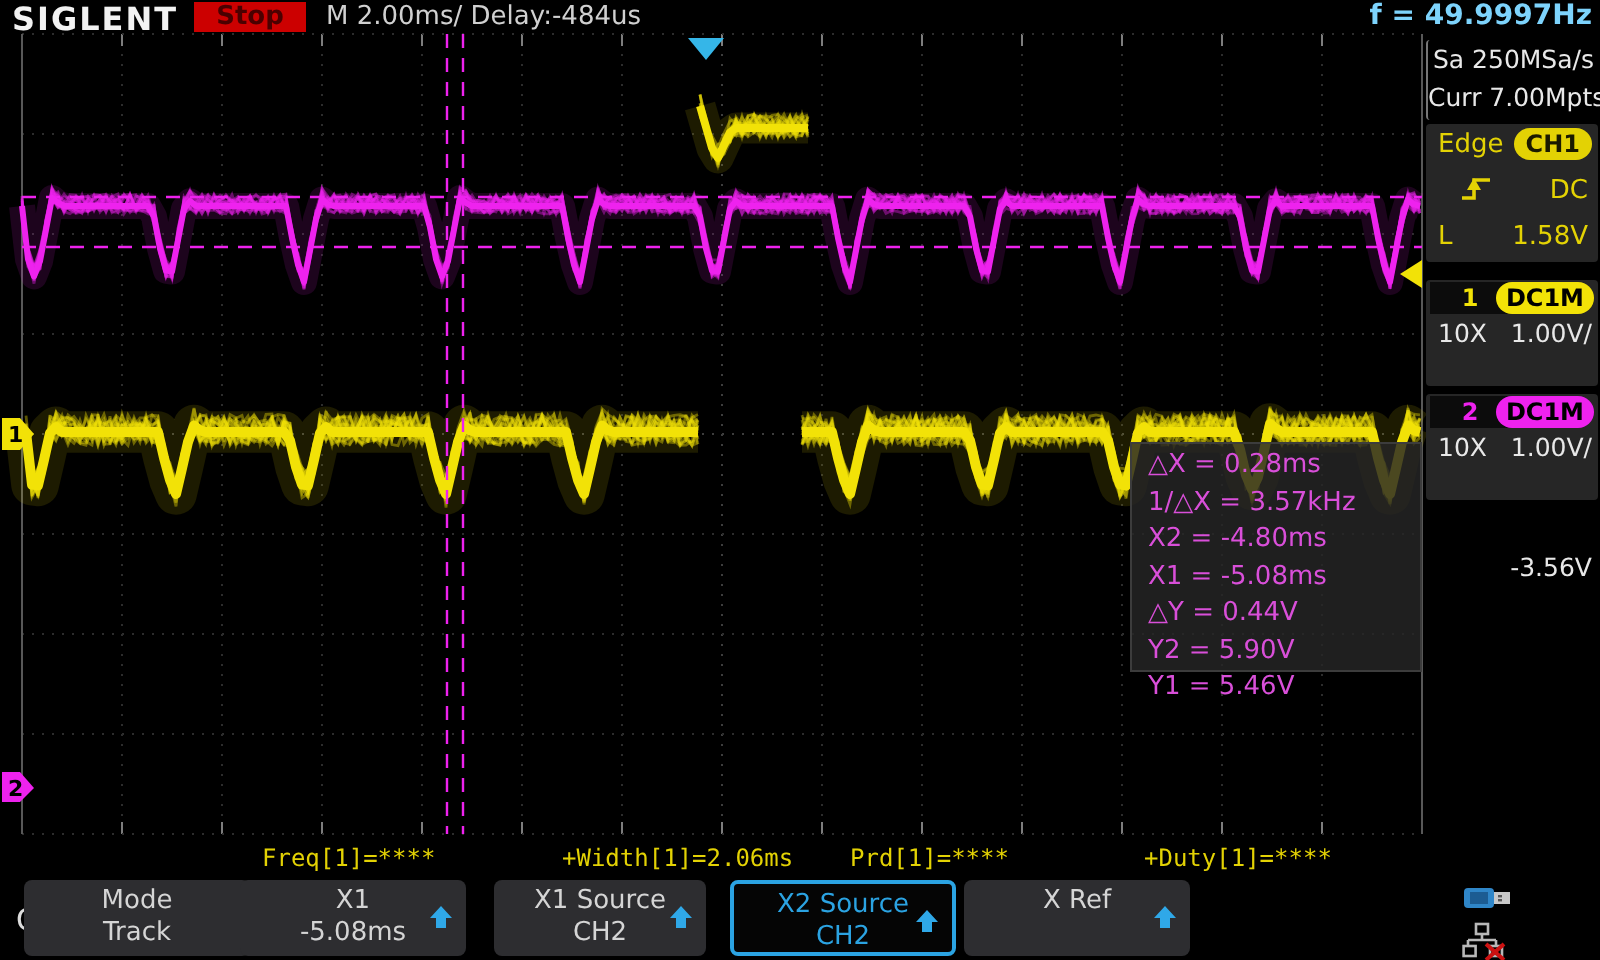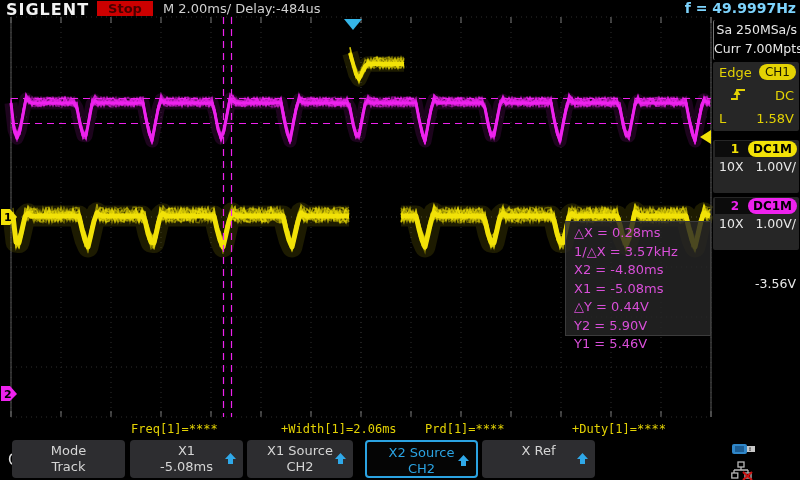--- a/index.html
+++ b/index.html
@@ -20,21 +20,21 @@
               font-size:13px;line-height:18.5px;padding:2px 0 0 8px;box-sizing:border-box;}
   
   .side-panel{position:absolute;left:713px;width:86px;background:#262626;border-radius:2px;box-sizing:border-box;}
   #acq-panel{top:20px;height:40px;background:#000;border-left:1px solid #777;}
   #acq-panel div{color:#e8e8e8;font-size:12.5px;text-align:right;padding-right:2px;line-height:19px;white-space:nowrap;}
   #trig-panel{top:62px;height:69px;}
   .trig-row{position:relative;height:23px;}
   .trig-left{position:absolute;left:6px;top:3px;color:#e3d204;font-size:13px;}
   .trig-right{position:absolute;right:5px;top:3px;color:#e3d204;font-size:13px;}
   #trig-src-badge{position:absolute;right:3px;top:2px;background:#e3d204;color:#1a1a00;font-size:12px;
-                  font-weight:normal;border-radius:8px;padding:0 6px;line-height:16px;}
+                  font-weight:bold;border-radius:8px;padding:0 6px;line-height:16px;}
   .ch-panel{height:53px;}
   #ch1-panel{top:140px;}
   #ch2-panel{top:197px;}
   .ch-row1{position:relative;height:19px;}
   .ch-num-chip{position:absolute;left:2px;top:1px;width:40px;height:16px;background:#0c0c0c;
                font-size:12px;font-weight:bold;text-align:center;line-height:16px;}
   .ch-coupling{position:absolute;right:2px;top:1px;height:16px;border-radius:8px;padding:0 5px;
                color:#000;font-size:12px;font-weight:bold;line-height:16px;}
   .ch-row2{position:relative;height:17px;color:#e8e8e8;font-size:12.5px;}
   .ch-probe{position:absolute;left:6px;}
@@ -46,21 +46,21 @@
   #meas-title{position:absolute;left:8px;top:2px;color:#dcdcdc;font-size:15px;letter-spacing:0.5px;margin-top:31px;}
   .meas-item{position:absolute;top:4px;color:#e3d204;font-size:12px;
              font-family:"DejaVu Sans Mono","Liberation Mono",monospace;}
   #meas-freq{left:131px;} #meas-width{left:281px;} #meas-prd{left:425px;} #meas-duty{left:572px;}
   
   .btn{position:absolute;top:440px;height:38px;background:#2d2d30;border-radius:4px;
        color:#d5d5d5;font-size:13px;text-align:center;box-sizing:border-box;}
   .btn .lbl{margin-top:3px;} .btn .val{margin-top:1px;}
   .btn.active{background:#050505;border:2px solid #2ba3e2;color:#2ba3e2;}
   .btn .arr{position:absolute;right:6px;top:12px;}
-  #btn0{left:12px;width:113px;} #btn1{left:130px;width:113px;} #btn2{left:247px;width:106px;}
+  #btn0{left:12px;width:113px;} #btn1{left:120px;width:113px;} #btn2{left:247px;width:106px;}
   #btn3{left:365px;width:113px;} #btn4{left:482px;width:113px;}
   #status-icons{position:absolute;left:731px;top:441px;width:40px;height:38px;}
 </style>
 </head>
 <body>
 
 <div id="screen">
 
   <div id="topbar">
     <div id="brand">SIGLENT</div>

